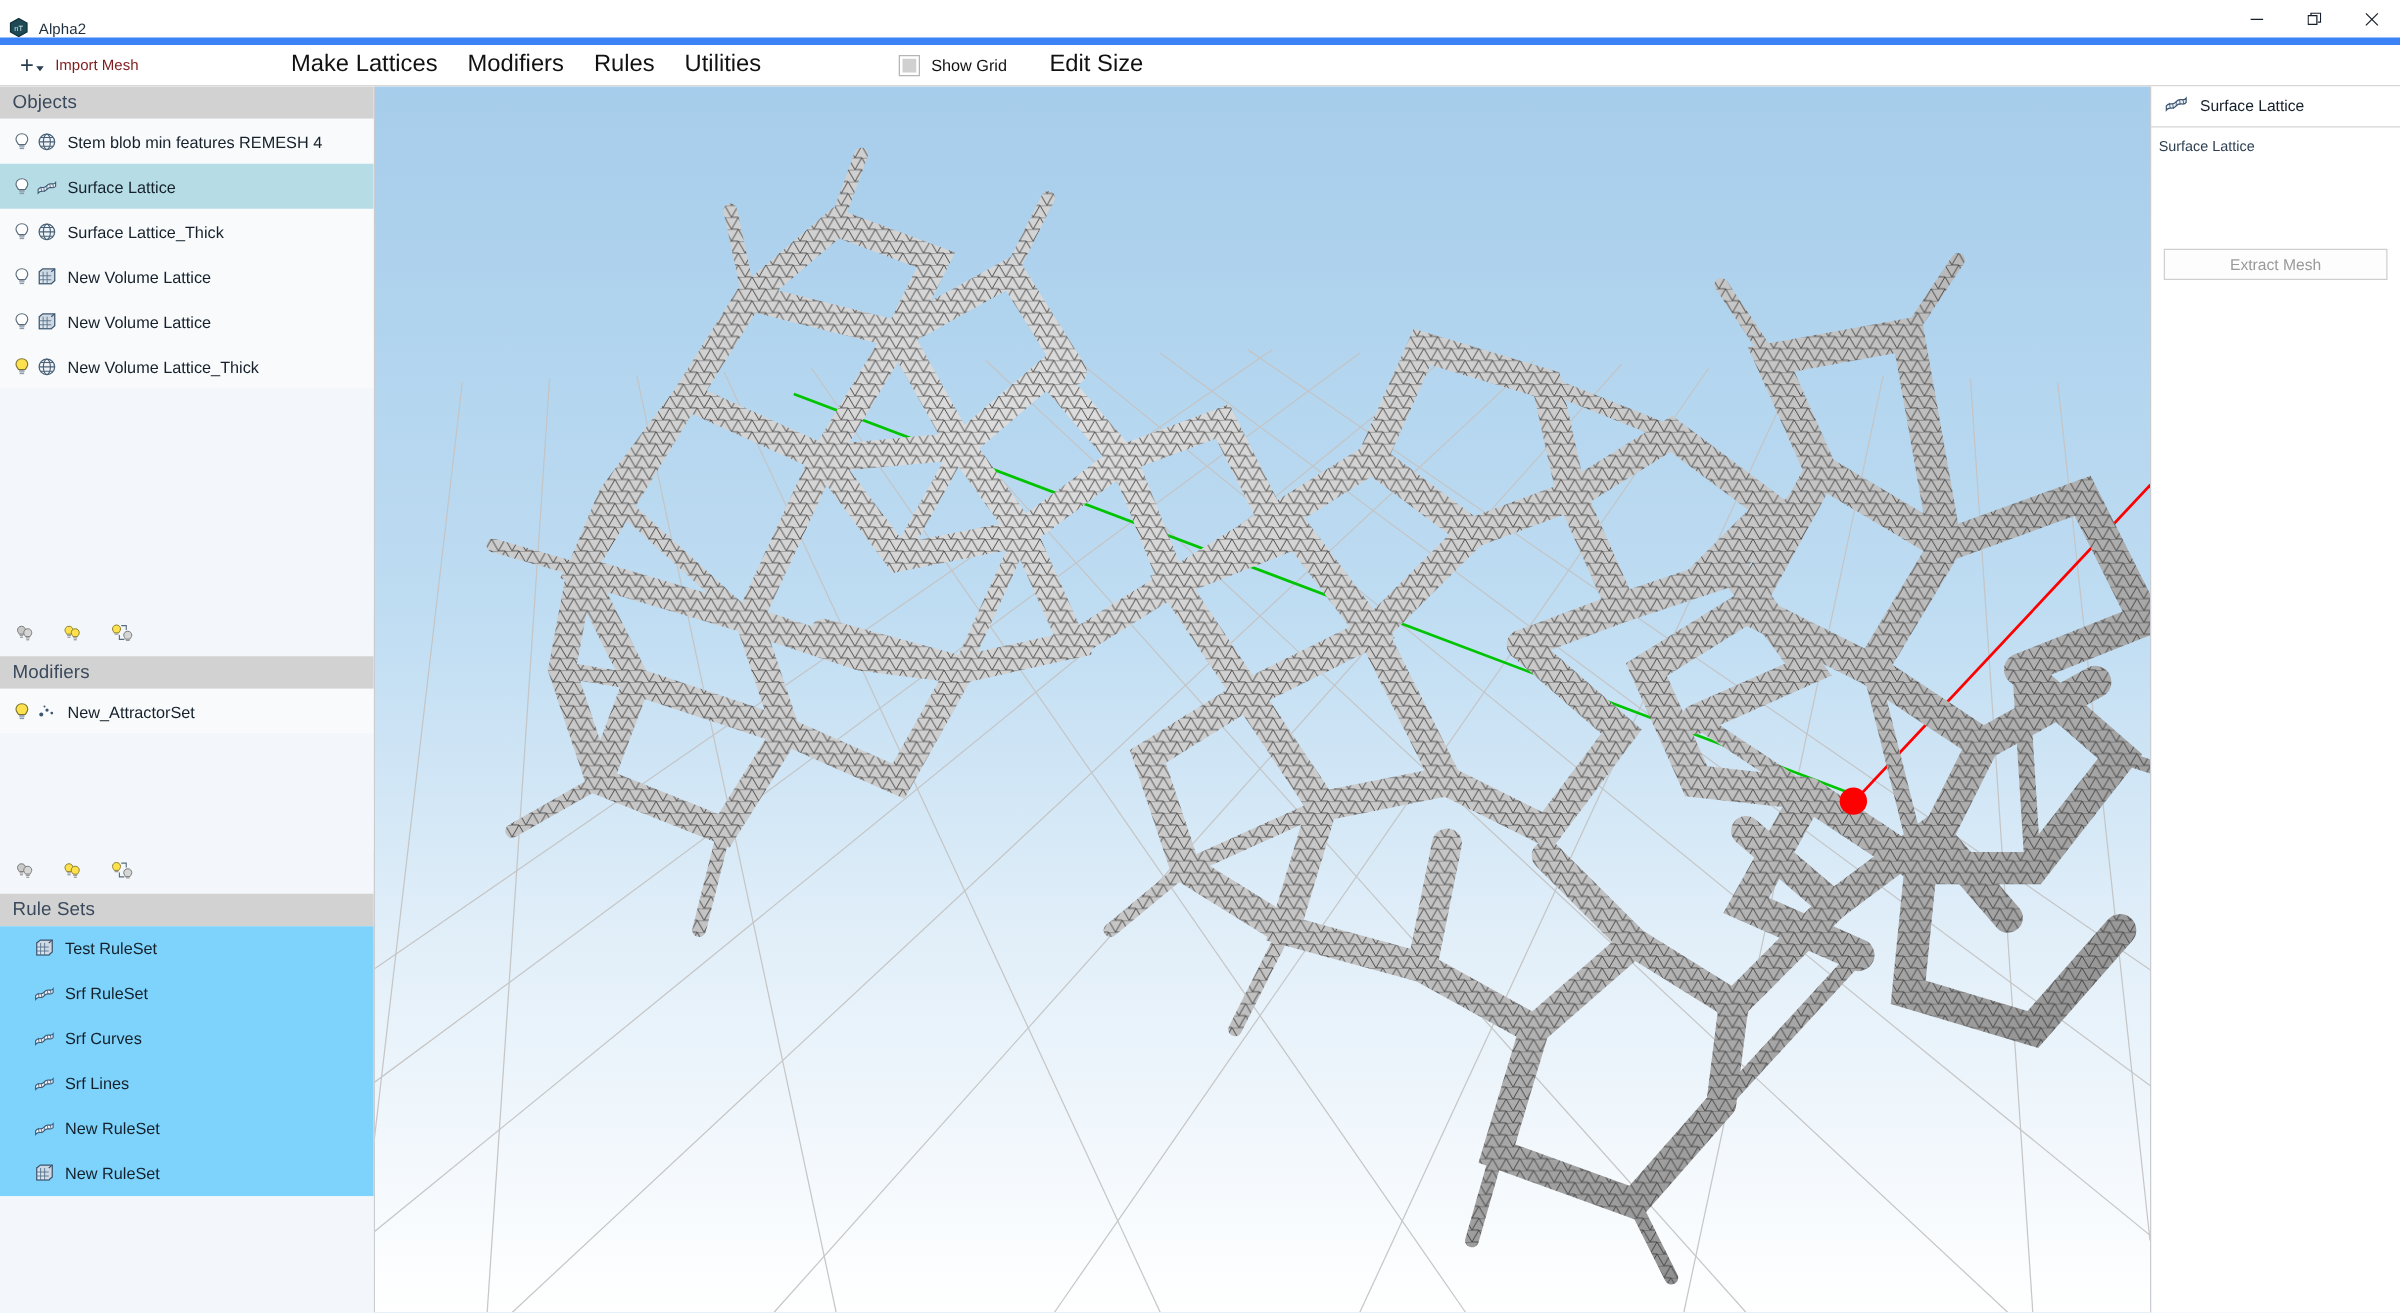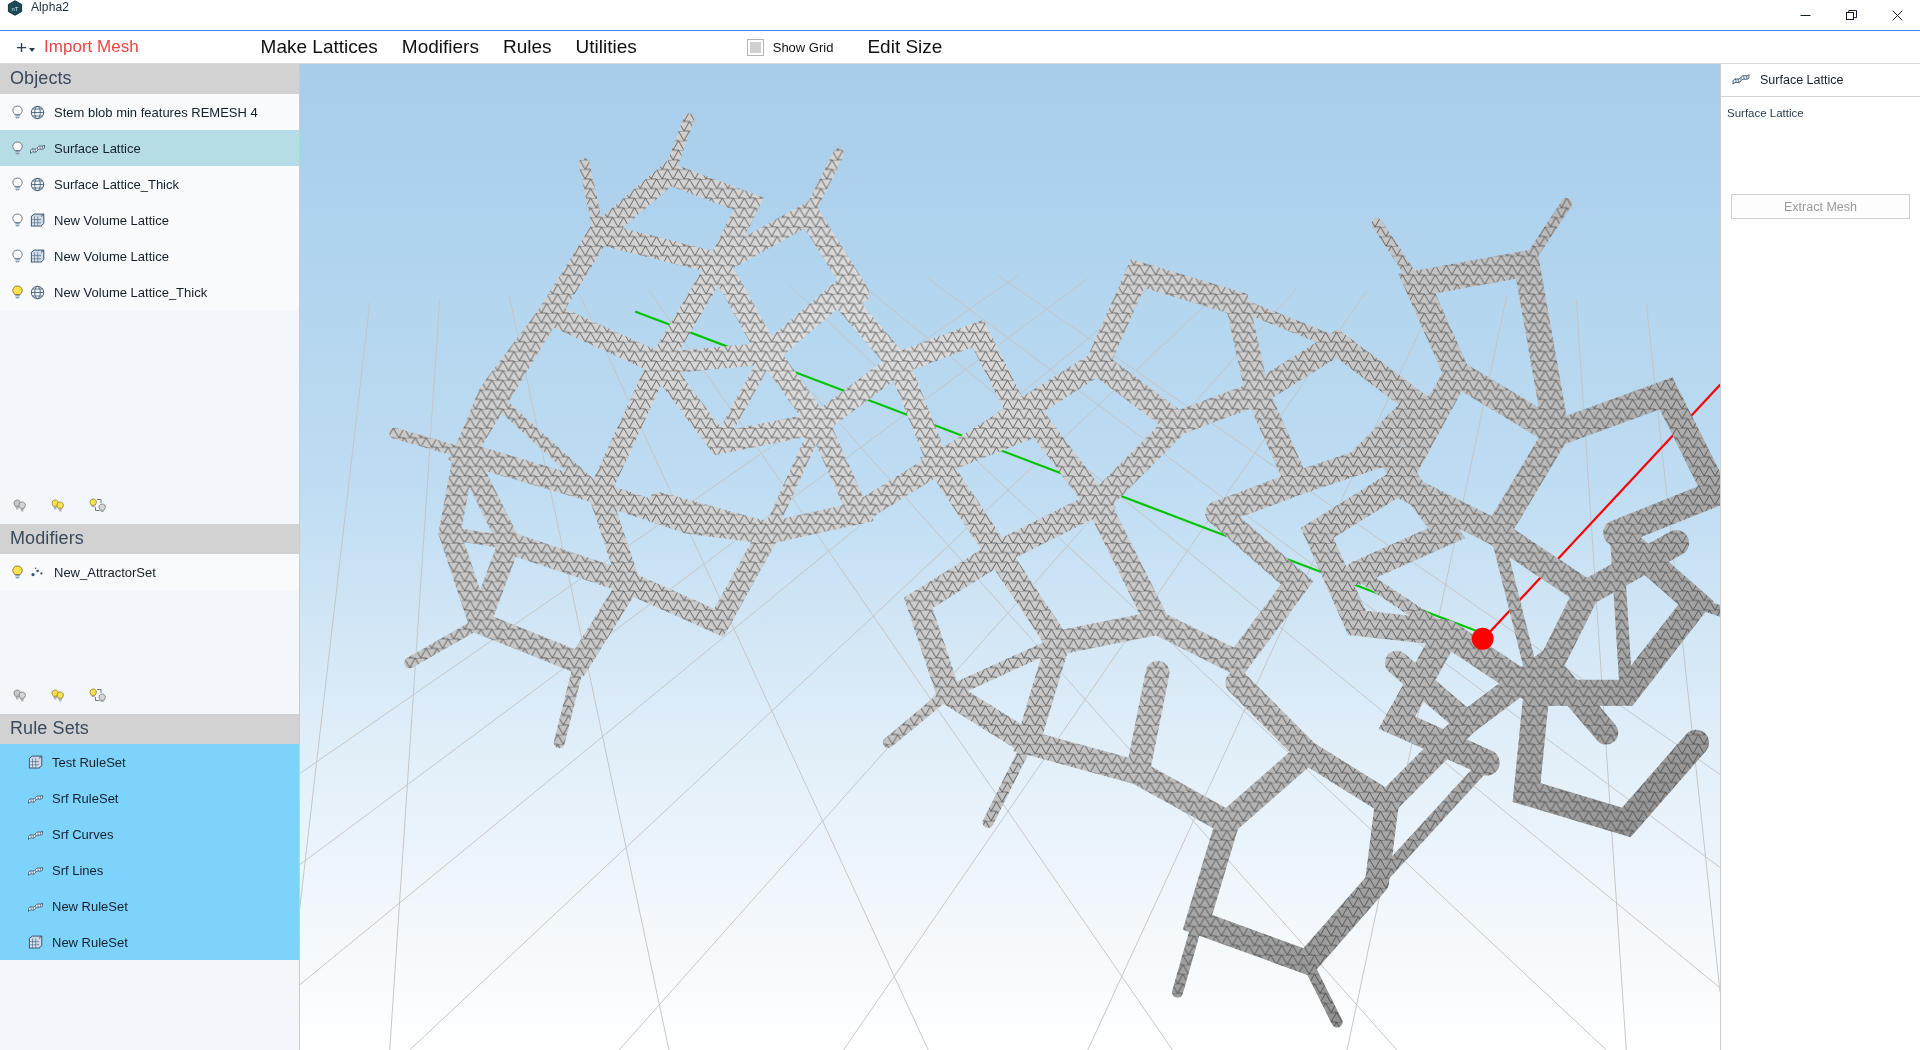--- a/index.html
+++ b/index.html
@@ -13,22 +13,22 @@
     position: relative;
     width: 1920px; height: 1050px;
     display: flex; flex-direction: column;
     background: #ffffff;
   }
 
   
   .titlebar {
     height: 30px; min-height: 30px;
     background: #ffffff;
-    display: flex; align-items: flex-start;
-    border-bottom: 1px solid #3b82f6;
+    display: flex; align-items: flex-end;
+    border-bottom: 6px solid #3b82f6;
     position: relative;
     z-index: 5;
   }
   .titlebar .app-icon {
     width: 16px; height: 16px;
     margin-left: 7px; margin-right: 8px;
     flex: 0 0 auto;
   }
   .titlebar .app-title {
     font-size: 12px;
@@ -67,21 +67,21 @@
     margin-right: 2px;
   }
   .caret-tiny {
     width: 0; height: 0;
     border-left: 3.5px solid transparent;
     border-right: 3.5px solid transparent;
     border-top: 4px solid #2b3e50;
     margin-top: 5px; margin-right: 9px;
   }
   .tb-import-label {
-    font-size: 17px; color: #ef4444;
+    font-size: 12px; color: #7f1d1d;
   }
   .menu-group {
     display: flex; align-items: center;
     margin-left: 100px;
   }
   .menu-item {
     font-size: 19px; color: #111111;
     padding: 5px 12px;
     cursor: default;
   }
@@ -119,21 +119,21 @@
     width: 299px; min-width: 299px;
     background: #f3f7fb;
     display: flex; flex-direction: column;
     border-right: 1px solid #c9cdd1;
     position: relative;
     overflow: hidden;
   }
   .section-header {
     background: #d2d2d2;
     color: #3a4a5c;
-    font-size: 18px;
+    font-size: 15px;
     padding: 4px 0 5px 10px;
     flex: 0 0 auto;
     letter-spacing: .1px;
   }
   .tree {
     flex: 0 0 auto;
     background: #f8fafc;
   }
   .row {
     display: flex; align-items: center;

